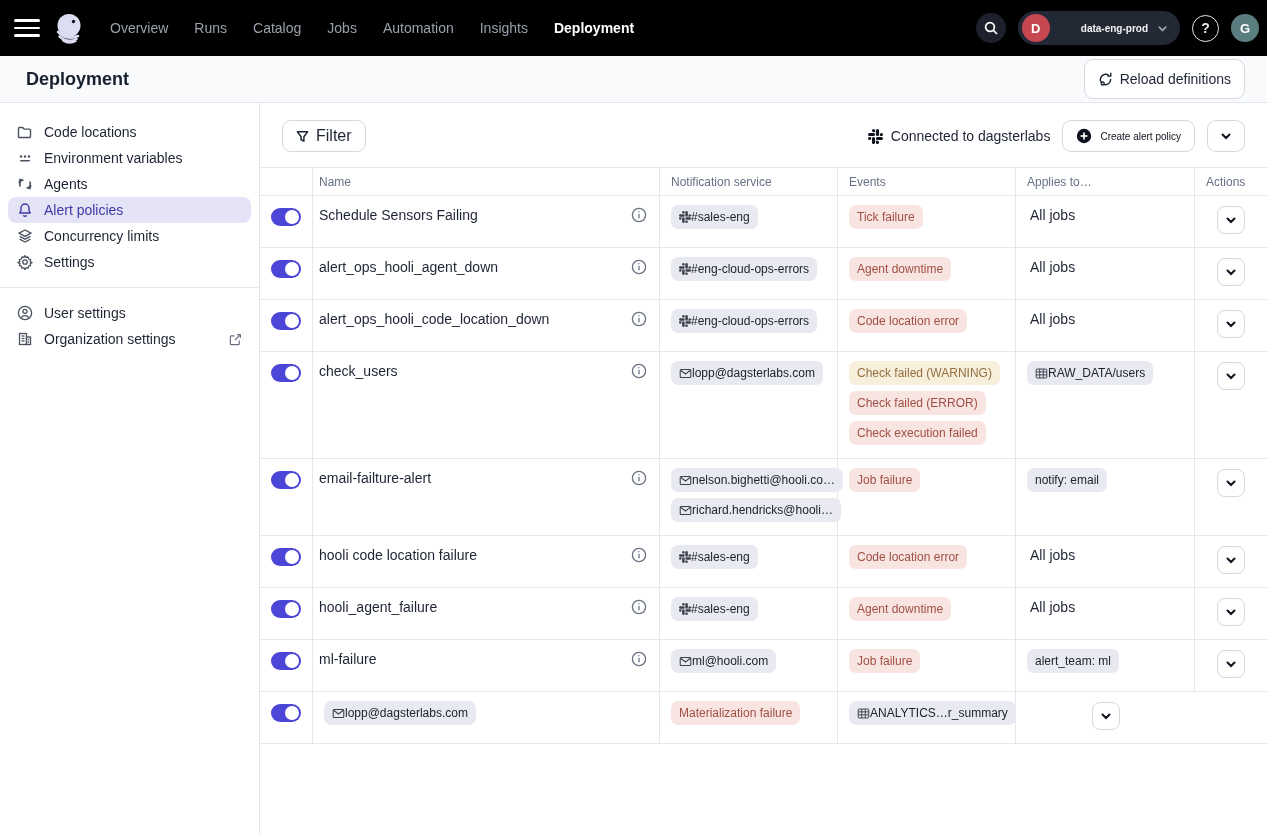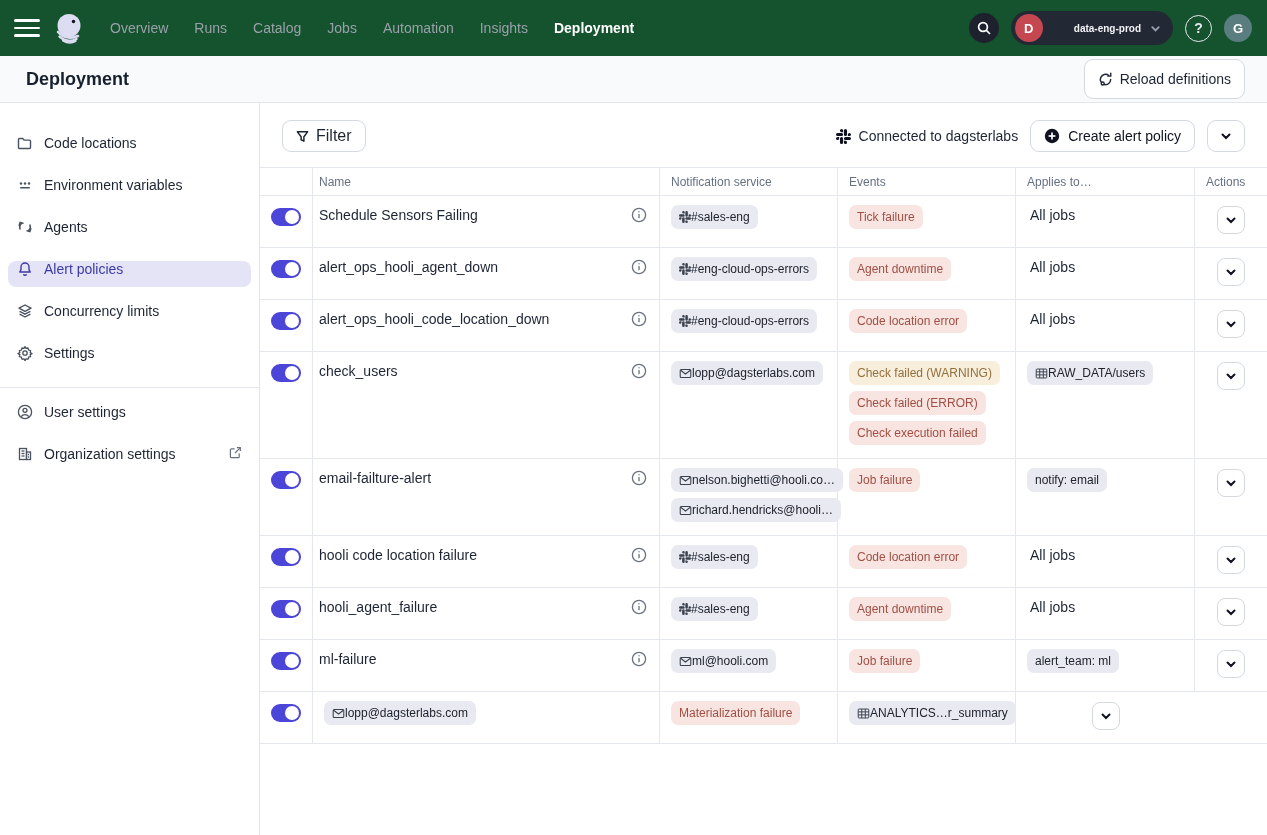--- a/index.html
+++ b/index.html
@@ -1,21 +1,21 @@
 <!DOCTYPE html>
 <html style="--accent: #4b45d8;"><head>
 <meta charset="utf-8">
 <style>
   * { margin:0; padding:0; box-sizing:border-box; }
   html,body { width:1267px; height:835px; overflow:hidden; }
   body { font-family:"Liberation Sans", sans-serif; background:#fff; color:#1d2433; }
   .page { width:1267px; height:835px; display:flex; flex-direction:column; }
 
   
-  .topnav { height:56px; background:#14532d; display:flex; align-items:center; padding:0 15px 0 14px; flex:0 0 56px; }
+  .topnav { height:56px; background:#000000; display:flex; align-items:center; padding:0 8px 0 14px; flex:0 0 56px; }
   .hamburger { width:26px; height:26px; display:flex; flex-direction:column; justify-content:center; gap:5px; cursor:pointer; margin-right:10px; }
   .hamburger span { display:block; height:2.5px; background:#fff; border-radius:2px; }
   .brand { width:38px; height:38px; display:flex; align-items:center; justify-content:center; margin-right:22px; }
   .navitems { display:flex; gap:26px; align-items:center; }
   .navitem { font-size:14px; color:#9aa0ab; cursor:pointer; }
   .navitem.active { color:#ffffff; font-weight:700; }
   .topnav-right { margin-left:auto; display:flex; align-items:center; gap:12px; }
   .search-btn { width:30px; height:30px; border-radius:50%; background:#1d212e; display:flex; align-items:center; justify-content:center; cursor:pointer; }
   .org-pill { height:34px; background:#232835; border-radius:17px; display:flex; align-items:center; gap:9px; padding:3px 12px 3px 4px; cursor:pointer; }
   .org-avatar { width:28px; height:28px; border-radius:50%; background:#c5474f; color:#fff; font-size:13px; font-weight:700; display:flex; align-items:center; justify-content:center; }
@@ -24,34 +24,34 @@
   .user-avatar { width:28px; height:28px; border-radius:50%; background:#5a7d80; color:#fff; font-size:13px; font-weight:600; display:flex; align-items:center; justify-content:center; cursor:pointer; }
 
   
   .pageheader { height:47px; flex:0 0 47px; background:#f9fafb; border-bottom:1px solid #e2e5ea; display:flex; align-items:center; padding:0 22px 0 26px; }
   .pagetitle { font-size:18px; font-weight:700; color:#16202e; }
   .reload-btn { margin-left:auto; display:flex; align-items:center; gap:7px; height:40px; padding:0 13px; background:#fff; border:1px solid #d4d9e0; border-radius:9px; font-size:14px; color:#1d2433; cursor:pointer; }
 
   
   .split { flex:1; display:flex; min-height:0; }
   .sidebar { width:260px; flex:0 0 260px; border-right:1px solid #e2e5ea; background:#fff; padding-top:16px; }
-  .side-item { height:26px; margin:16px 8px; padding:0 9px; border-radius:8px; display:flex; gap:11px; font-size:14px; color:#1d2433; cursor:pointer; }
+  .side-item { height:26px; margin:0 8px; padding:0 9px; border-radius:8px; display:flex; align-items:center; gap:11px; font-size:14px; color:#1d2433; cursor:pointer; }
   .side-item .sicon { width:16px; height:16px; color:#4a5260; display:flex; align-items:center; justify-content:center; flex:0 0 16px; }
   .side-item.active { background:#e5e4f6; color:#3d3aa5; }
   .side-item.active .sicon { color:#3d3aa5; }
   .side-divider { height:1px; background:#e5e8ec; margin:12px 0; }
   .side-item .ext { margin-left:auto; color:#6a7280; display:flex; }
 
   
   .main { flex:1; min-width:0; display:flex; flex-direction:column; background:#fff; }
   .toolbar { display:flex; align-items:center; padding:17px 22px 0 22px; }
   .filter-btn { display:flex; align-items:center; gap:7px; height:32px; padding:0 13px; background:#fff; border:1px solid #d4d9e0; border-radius:9px; font-size:16px; color:#1d2433; cursor:pointer; }
   .toolbar-right { margin-left:auto; display:flex; align-items:center; gap:12px; }
   .connected { display:flex; align-items:center; gap:8px; font-size:14px; color:#1d2433; }
-  .create-btn { display:flex; align-items:center; gap:8px; height:32px; padding:0 13px; background:#fff; border:1px solid #d4d9e0; border-radius:9px; font-size:14px; color:#10121f; cursor:pointer; }
+  .create-btn { display:flex; align-items:center; gap:8px; height:32px; padding:0 13px; background:#fff; border:1px solid #d4d9e0; border-radius:9px; font-size:10px; color:#10121f; cursor:pointer; }
   .caret-btn { width:38px; height:32px; background:#fff; border:1px solid #d4d9e0; border-radius:9px; display:flex; align-items:center; justify-content:center; cursor:pointer; color:#10121f; }
 
   
   .table { margin-top:15px; }
   .tgrid { display:grid; grid-template-columns:53px 347px 178px 178px 179px 72px; }
   .thead { border-top:1px solid #e4e7ec; border-bottom:1px solid #e4e7ec; }
   .th { font-size:12px; color:#667085; padding:6px 6px 6px 6px; border-right:1px solid #e4e7ec; min-height:27px; display:flex; align-items:center; }
   .th:last-child, .td:last-child { border-right:none; }
   .th.c-notif, .th.c-events, .th.c-applies { padding-left:11px; }
   .th.c-actions { padding-left:11px; }

